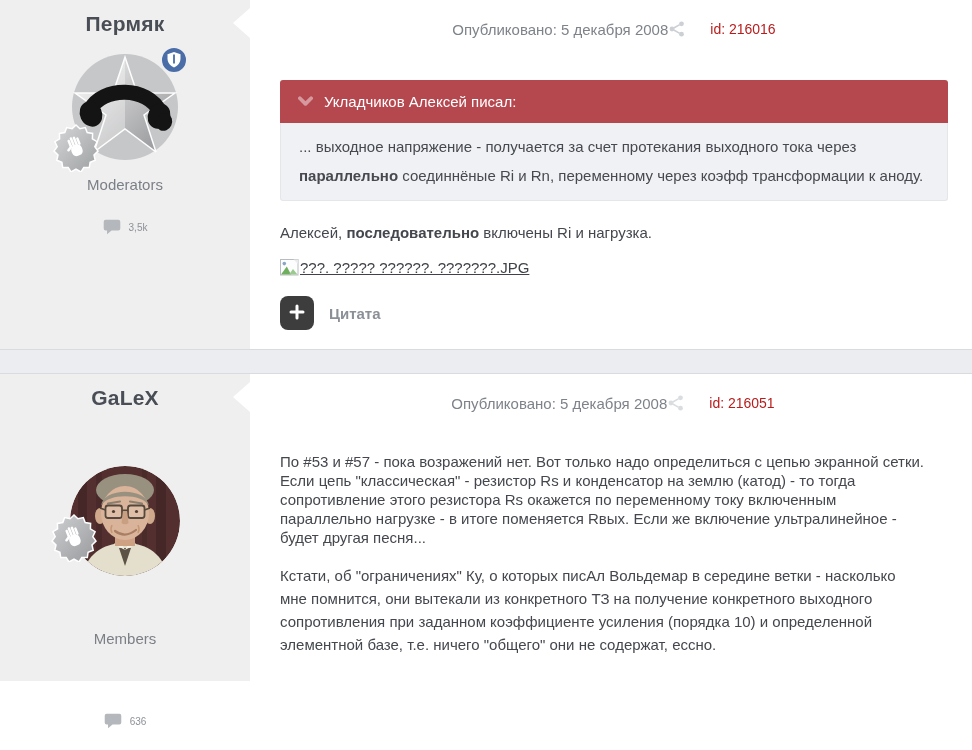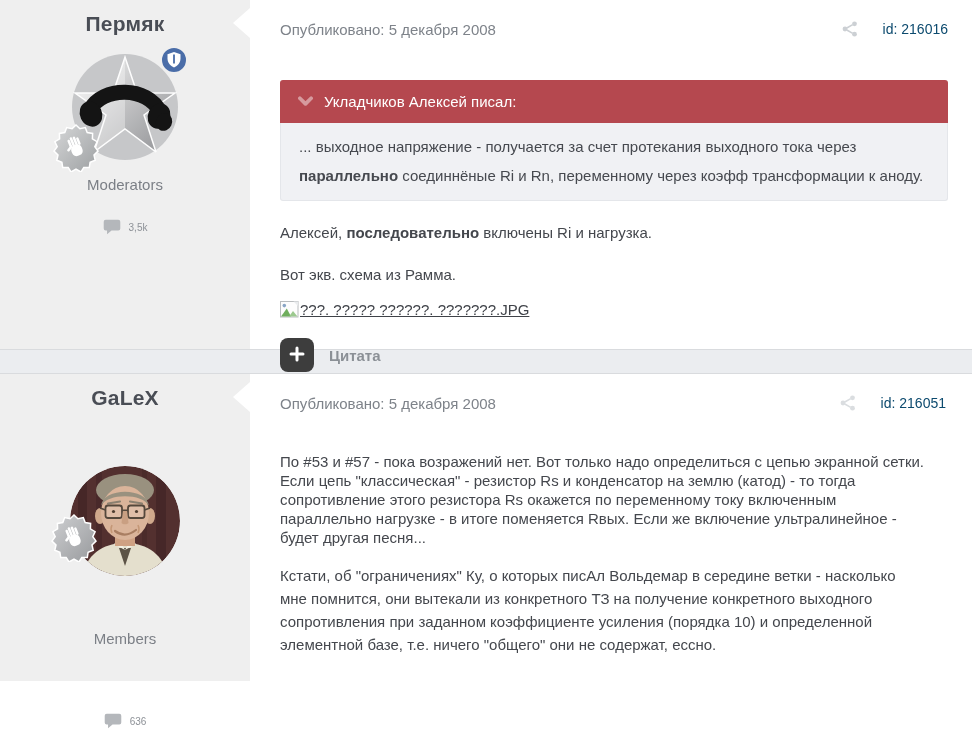--- a/index.html
+++ b/index.html
@@ -22,24 +22,24 @@
     border-right:17px solid #fff; border-top:15px solid transparent; border-bottom:15px solid transparent;
   }
   .username { margin-top:12px; font-size:21px; font-weight:bold; color:#494d55; letter-spacing:.2px; }
   .avatar-wrap { position:relative; width:110px; height:110px; margin-top:16px; }
   .avatar-wrap svg.avatar { display:block; border-radius:50%; }
   .badge-shield { position:absolute; top:-6px; right:-8px; }
   .badge-seal-1 { position:absolute; bottom:-10px; left:-18px; }
   .badge-seal-2 { position:absolute; bottom:14px; left:-20px; }
   .group-label { margin-top:14px; font-size:15px; color:#7b7f86; }
   .count-row { margin-top:26px; display:flex; align-items:center; gap:8px; font-size:10px; color:#8d9197;justify-content:center; }
-  .meta-row { display:flex; justify-content:space-between; align-items:center; }
+  .meta-row { display:flex; justify-content:center; align-items:center; }
   .published { font-size:15px; color:#7e838a; }
   .meta-right { display:flex; align-items:center; gap:24px; }
-  .post-id { font-size:14px; color:#0c4a6e; }
+  .post-id { font-size:14px; color:#b91c1c; }
   .quote-block { margin-top:42px; width:668px; }
   .quote-header {
     background:#b5484f; color:#fff; font-size:15px; font-weight:normal;
     padding:13px 18px; border-radius:3px 3px 0 0; display:flex; align-items:center; gap:11px;
   }
   .quote-body {
     background:#f0f1f4; border:1px solid #e4e6ea; border-top:none; border-radius:0 0 3px 3px;
     padding:9px 18px 10px; font-size:15px; line-height:29px; color:#46494f; width:668px;
   }
   .para { margin-top:18px; font-size:15px; line-height:24px; color:#44474d; max-width:655px; }
@@ -141,21 +141,20 @@
     <div class="quote-block">
       <div class="quote-header">
         <svg width="15" height="11" viewBox="0 0 16 11">
           <path d="M2,2 l6,6 6,-6" stroke="rgba(255,255,255,0.45)" stroke-width="4" fill="none" stroke-linecap="round" stroke-linejoin="round"></path>
         </svg>
         <span>Укладчиков Алексей писал:</span>
       </div>
       <div class="quote-body"><span>... выходное напряжение - получается за счет протекания выходного тока через </span><b>параллельно</b><span> соединнёные Ri и Rn, переменному через коэфф трансформации к аноду.</span></div>
     </div>
     <p class="para" style="margin-top:20px"><span>Алексей, </span><b>последовательно</b><span> включены Ri и нагрузка.</span></p>
-    <p class="para">Вот экв. схема из Рамма.</p>
     <div class="attachment-row">
       <svg width="19" height="17" viewBox="0 0 19 17" style="margin-right:1px">
         <rect x="0.5" y="0.5" width="17.5" height="15.5" fill="#fdfdfd" stroke="#b9bcbe"></rect>
         <polygon points="13.5,0.5 18,5 18,0.5" fill="#e9ebed"></polygon>
         <circle cx="4.3" cy="4.6" r="1.8" fill="#8aa6c6"></circle>
         <polygon points="1,15.5 6.8,7.5 11,15.5" fill="#6fae5d"></polygon>
         <polygon points="9,15.5 13,10 17.5,15.5" fill="#9cc98f"></polygon>
       </svg>
       <a class="attachment-link">???. ????? ??????. ???????.JPG</a>
     </div>

